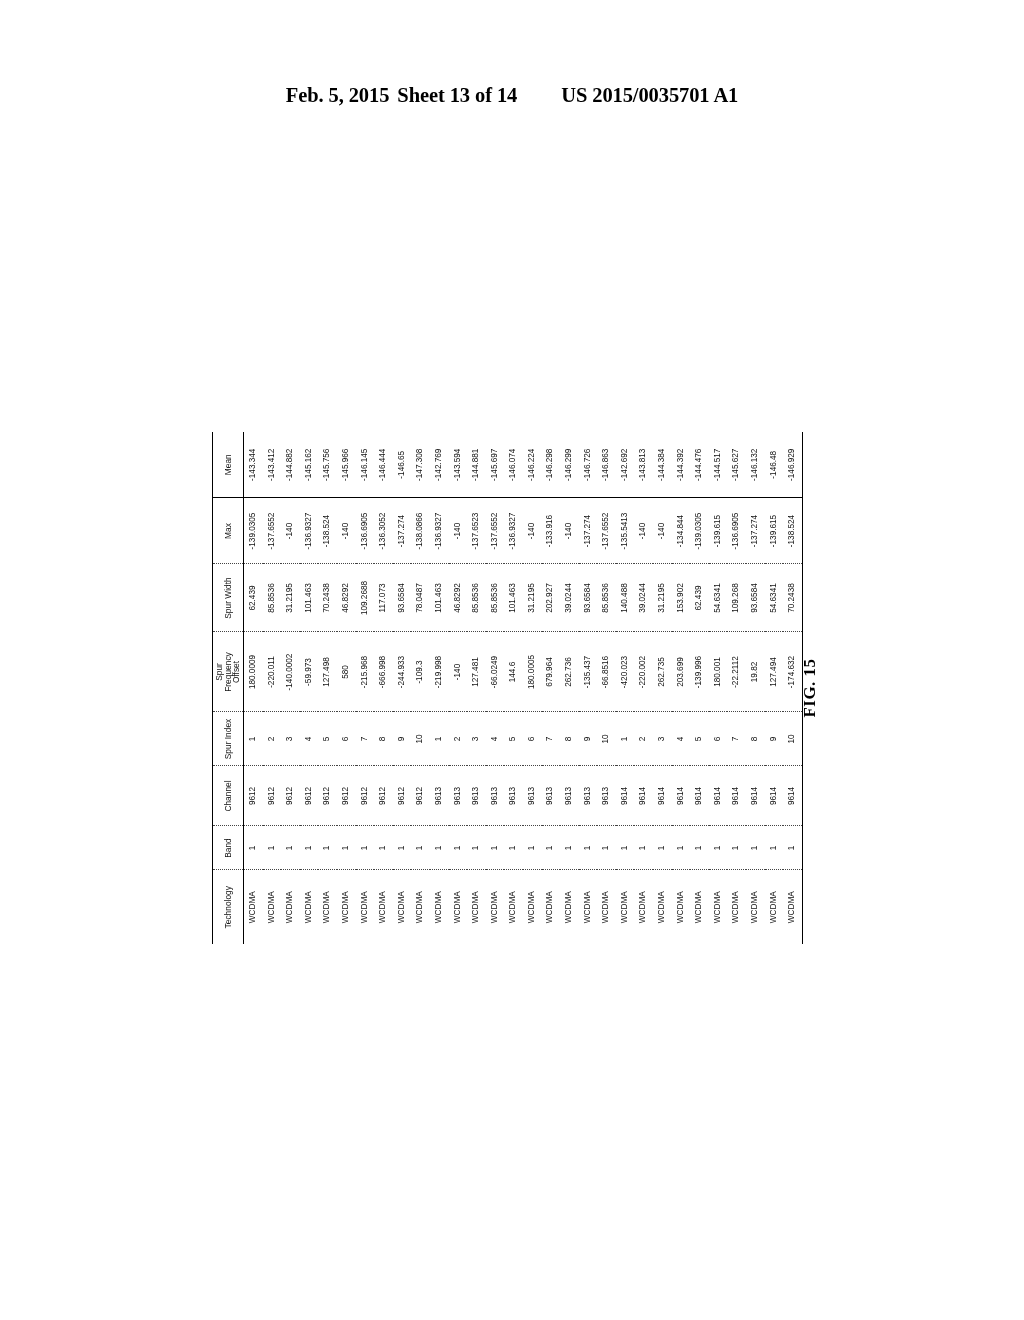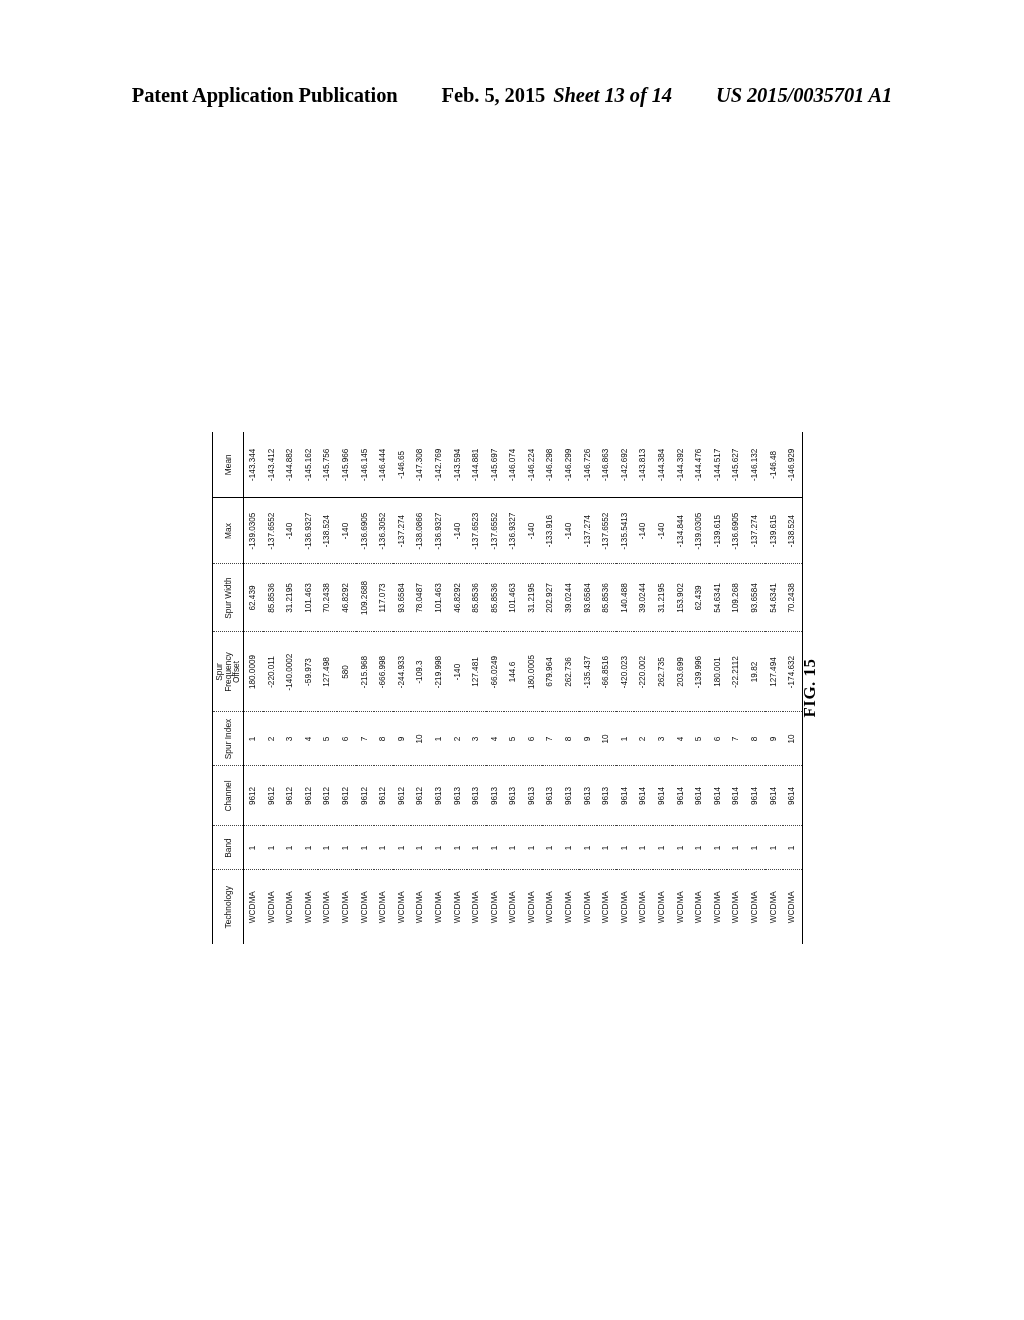--- a/index.html
+++ b/index.html
@@ -26,22 +26,22 @@
     justify-content: center;
     align-items: baseline;
     font-family: "Liberation Serif", serif;
     font-weight: bold;
     font-size: 20.5px;
     letter-spacing: -0.1px;
     white-space: nowrap;
   }
   .page-header .hdr-pub   { margin-right: 44px; }
   .page-header .hdr-date  { margin-right: 8px; }
-  .page-header .hdr-sheet { margin-right: 44px; font-style: italic; }
-  .page-header .hdr-num   { margin-right: 0; font-style: italic; }
+  .page-header .hdr-sheet { margin-right: 44px; }
+  .page-header .hdr-num   { margin-right: 0; }
 
   
   
   #figure-area {
     position: absolute;
     left: 0;
     top: 0;
     width: 1024px;
     height: 1320px;
   }
@@ -120,21 +120,20 @@
     font-weight: bold;
     font-size: 17px;
     letter-spacing: 0.5px;
     white-space: nowrap;
   }
 </style>
 </head>
 <body>
 
 <div class="page-header">
-  <span class="hdr-pub">Patent Application Publication</span>
   <span class="hdr-date">Feb. 5, 2015</span>
   <span class="hdr-sheet">Sheet 13 of 14</span>
   <span class="hdr-num">US 2015/0035701 A1</span>
 </div>
 
 <div id="figure-area">
 
   <div class="rot-wrap">
     <table class="spur-table">
       <colgroup>

